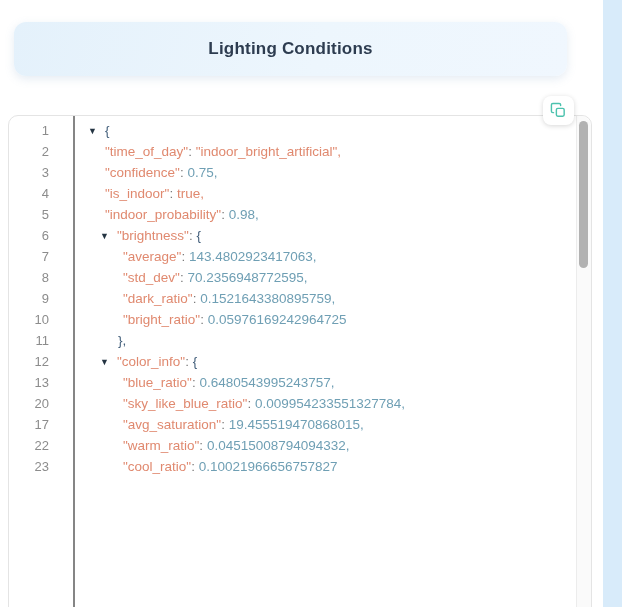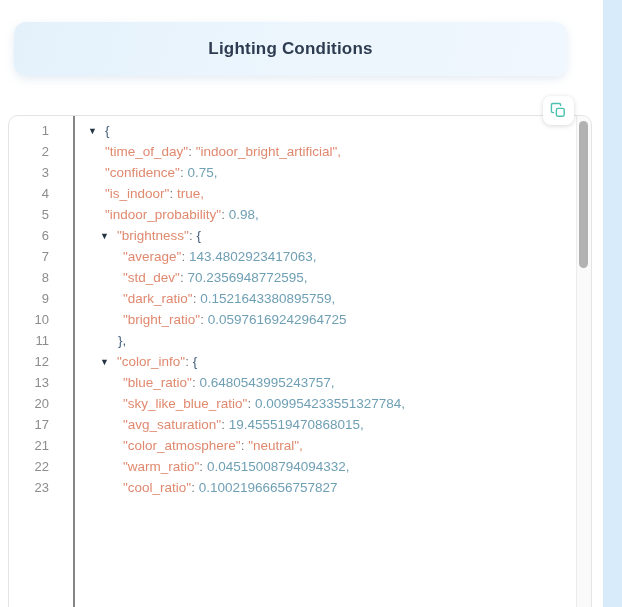--- a/index.html
+++ b/index.html
@@ -135,24 +135,20 @@
       </div>
       <div class="row">
         <div class="gut">20</div>
         <div class="code" style="padding-left: 50px;"><span class="key">"sky_like_blue_ratio"</span><span class="colon">: </span><span class="num">0.009954233551327784,</span></div>
       </div>
       <div class="row">
         <div class="gut">17</div>
         <div class="code" style="padding-left: 50px;"><span class="key">"avg_saturation"</span><span class="colon">: </span><span class="num">19.455519470868015,</span></div>
       </div>
       <div class="row">
-        <div class="gut">21</div>
-        <div class="code" style="padding-left: 50px;"><span class="key">"color_atmosphere"</span><span class="colon">: </span><span class="str">"neutral",</span></div>
-      </div>
-      <div class="row">
         <div class="gut">22</div>
         <div class="code" style="padding-left: 50px;"><span class="key">"warm_ratio"</span><span class="colon">: </span><span class="num">0.04515008794094332,</span></div>
       </div>
       <div class="row">
         <div class="gut">23</div>
         <div class="code" style="padding-left: 50px;"><span class="key">"cool_ratio"</span><span class="colon">: </span><span class="num">0.10021966656757827</span></div>
       </div>
     </div>
   <div class="sb-track">
     <div class="sb-thumb"></div>

